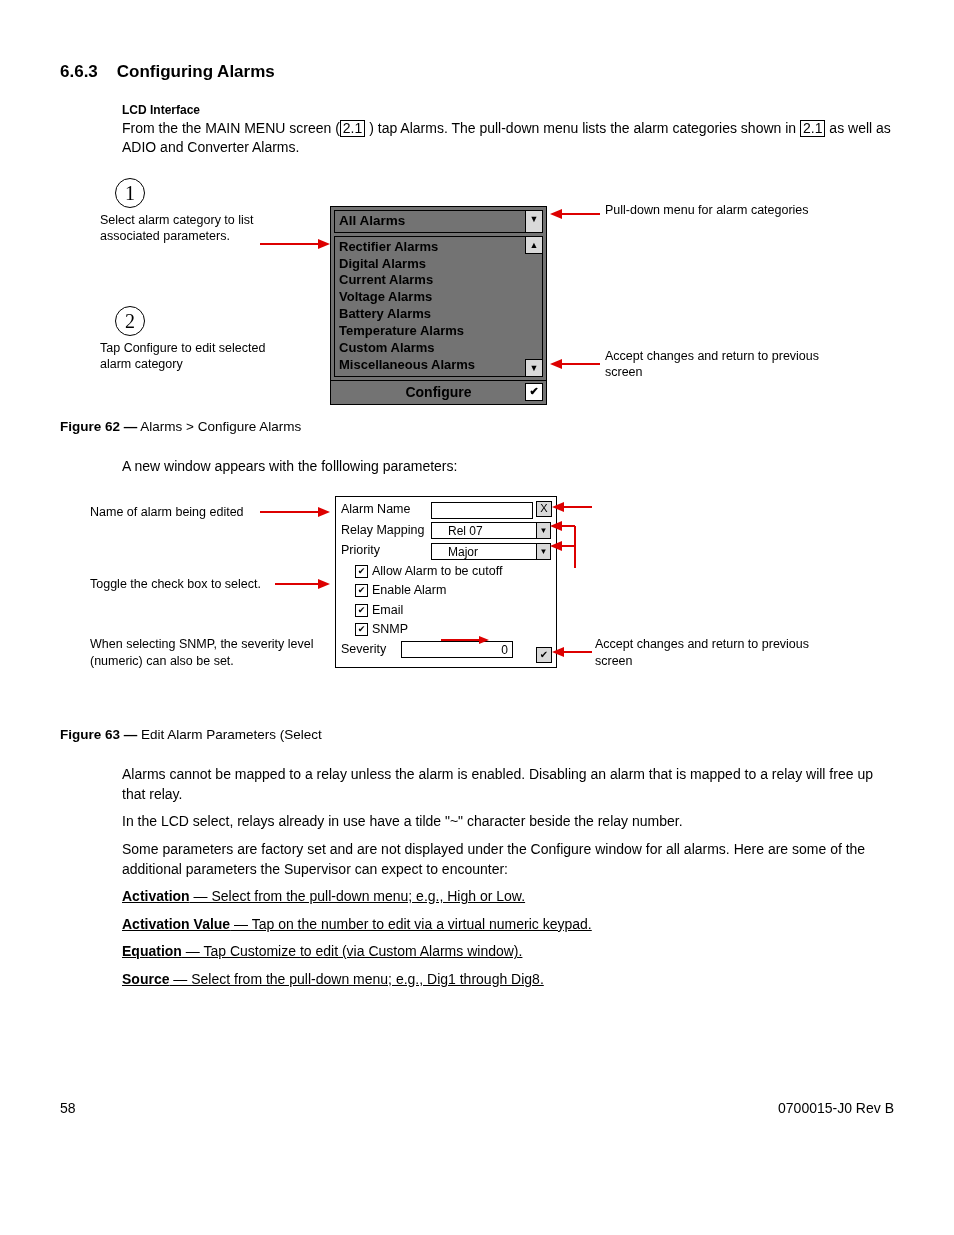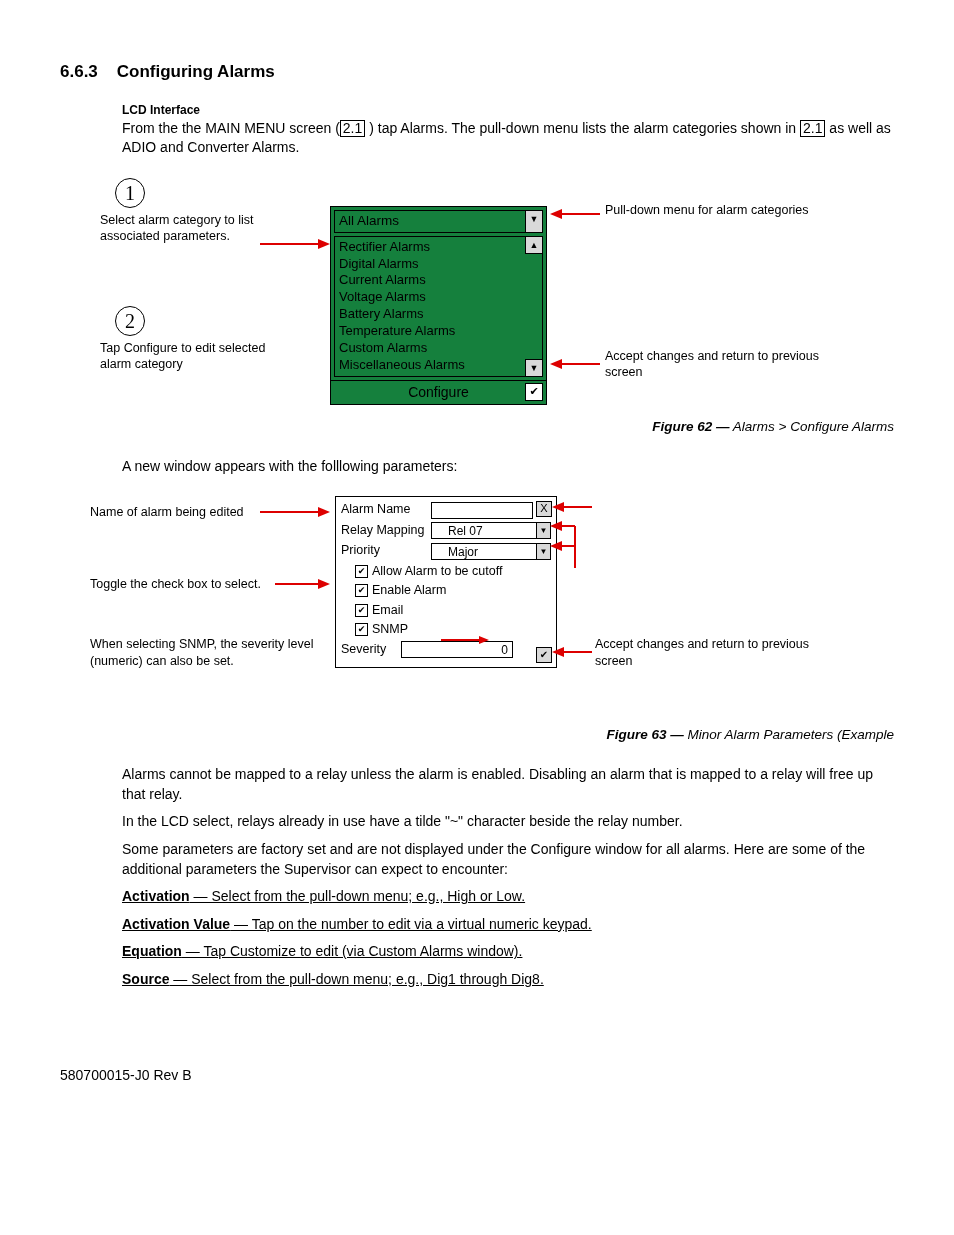--- a/index.html
+++ b/index.html
@@ -47,22 +47,23 @@
     justify-content: center;
     font-size: 20px;
     font-family: "Times New Roman", serif;
   }
   .callout-text {
     font-size: 12.5px;
     line-height: 1.3;
   }
   .ui-panel {
     border: 1.5px solid #000;
-    background: #15803d;
+    background: #737373;
     font-size: 13px;
+    font-weight: bold;
   }
   .ui-dropdown-head {
     border: 1.5px solid #000;
     margin: 3px;
     padding: 1px 4px;
     position: relative;
     font-size: 13.5px;
   }
   .dd-arrow {
     position: absolute;
@@ -110,24 +111,23 @@
     top: 2px;
     width: 16px;
     height: 16px;
     border: 1.5px solid #000;
     font-size: 11px;
     text-align: center;
     line-height: 14px;
     background: #fff;
   }
   .fig-caption {
-    text-align: right;
+    text-align: left;
     font-size: 13.5px;
     margin: 30px 0 20px 0;
-    font-style: italic;
   }
   .fig-caption b { font-weight: bold; }
 
   
   .alarm-panel {
     border: 1.5px solid #000;
     width: 210px;
     font-size: 12.5px;
     padding: 4px 5px 6px 5px;
     position: relative;
@@ -194,21 +194,22 @@
     margin-right: 4px;
     vertical-align: middle;
   }
   .chk-row { margin: 2px 0 2px 14px; font-size: 12.5px; }
 
   .param-line { margin-left: 62px; margin-bottom: 8px; font-size: 14px; text-decoration: underline; }
   .param-line b { font-weight: bold; }
 
   .footer {
     display: flex;
-    margin-top: 76px;
+    justify-content: space-between;
+    margin-top: 109px;
     font-size: 14px;
   }
 
   svg.arrow { overflow: visible; }
 </style>
 </head>
 <body>
 
 <div class="section-heading">
   <span>6.6.3</span>&nbsp;&nbsp;&nbsp;
@@ -361,21 +362,21 @@
   </svg>
 
   <svg class="arrow" style="position:absolute; left:492px; top:150px;" width="40" height="12">
     <polygon points="0,6 12,1 12,11" fill="#d00"></polygon>
     <line x1="12" y1="6" x2="40" y2="6" stroke="#d00" stroke-width="2"></line>
   </svg>
   <div class="callout-text" style="position:absolute; left:535px; top:140px; width:240px;">Accept changes and return to previous screen</div>
 </div>
 
 <div class="fig-caption" style="margin-top:50px;">
-  <b>Figure 63  —</b><span>  Minor Alarm Parameters (Example</span>
+  <b>Figure 63  —</b><span>  Edit Alarm Parameters (Select</span>
 </div>
 
 <div class="body-text">Alarms cannot be mapped to a relay unless the alarm is enabled. Disabling an alarm that is mapped to a relay will free up that relay.</div>
 <div class="body-text">In the LCD select, relays already in use have a tilde "~" character beside the relay number.</div>
 <div class="body-text">Some parameters are factory set and are not displayed under the Configure window for all alarms. Here are some of the additional parameters the Supervisor can expect to encounter:</div>
 
 <div class="param-line"><b>Activation</b><span> — Select from the pull-down menu; e.g., High or Low.</span></div>
 <div class="param-line"><b>Activation Value</b><span> — Tap on the number to edit via a virtual numeric keypad.</span></div>
 <div class="param-line"><b>Equation</b><span> — Tap Customize to edit (via Custom Alarms window).</span></div>
 <div class="param-line"><b>Source</b><span> — Select from the pull-down menu; e.g., Dig1 through Dig8.</span></div>

